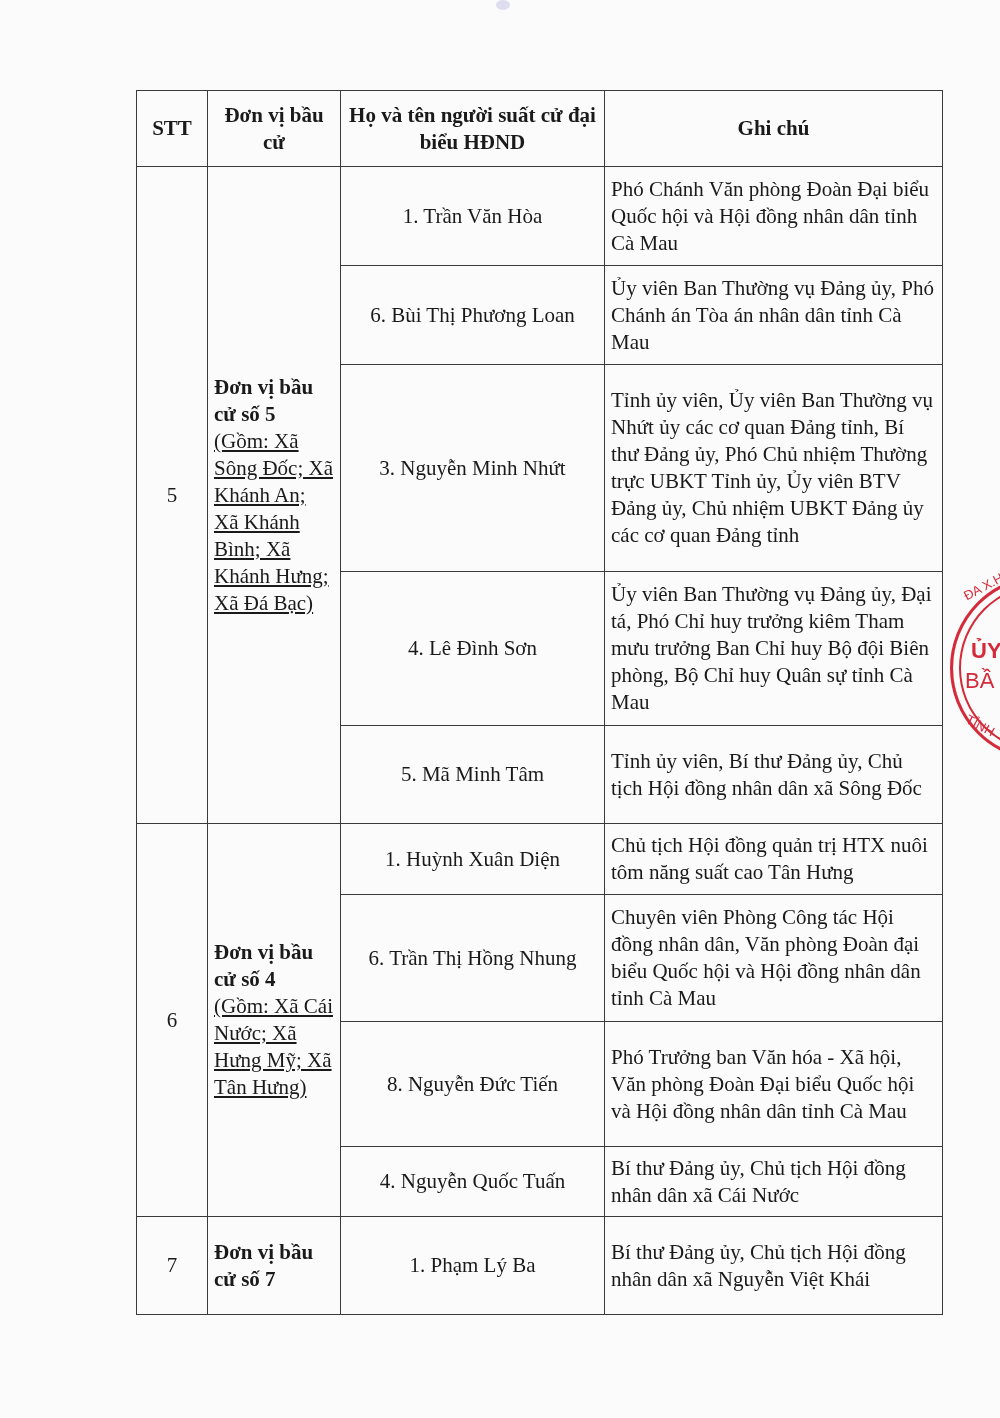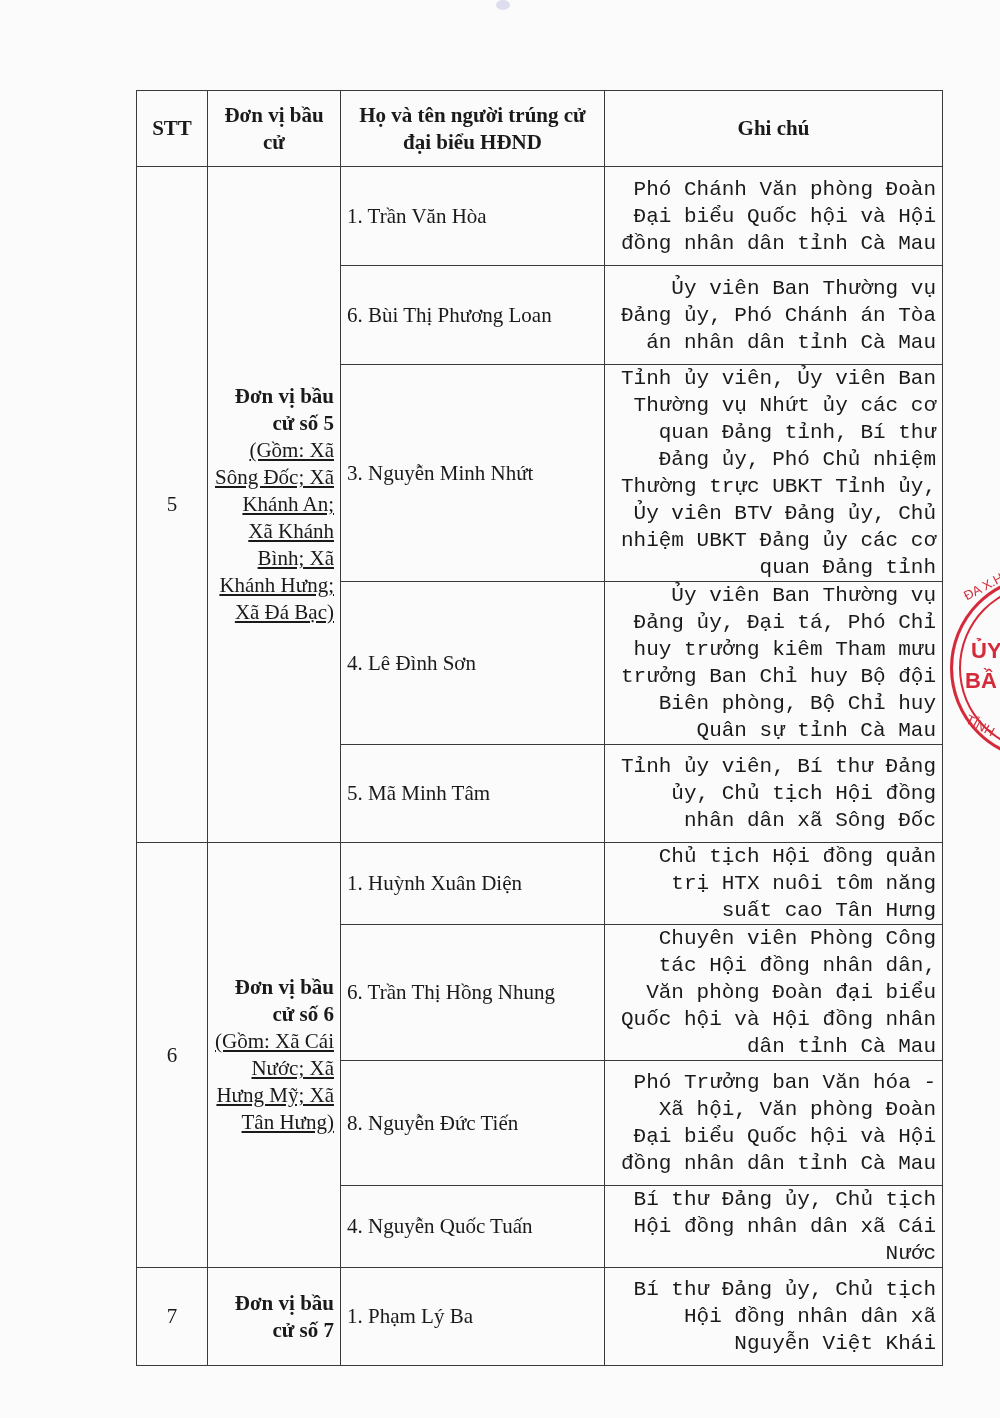--- a/index.html
+++ b/index.html
@@ -35,25 +35,25 @@
     text-align: center;
     height: 75px;
     font-size: 21px;
     line-height: 27px;
   }
   .col-stt { width: 71px; }
   .col-unit { width: 133px; }
   .col-name { width: 264px; }
   .col-note { width: 338px; }
   td.stt { text-align: center; }
-  td.unit { text-align: right; padding: 0 4px; border-radius: 31px; }
+  td.unit { text-align: left; padding: 0 4px; border-radius: 31px; }
   td.unit .unit-title { font-weight: bold; display: block; }
   td.unit .unit-desc { display: block; text-decoration: underline; }
-  td.name { text-align: left; padding-left: 10px; }
-  td.note { text-align: right; padding: 0 8px; font-family: Liberation Mono, monospace; }
+  td.name { text-align: center; padding-left: 10px; }
+  td.note { text-align: left; padding: 0 8px; }
 
   
   .stamp {
     position: absolute;
     left: 950px; top: 575px;
     width: 180px; height: 180px;
     border-radius: 50%;
     border: 3px solid #d42a3a;
     box-shadow: inset 0 0 0 6px #fbfbfb, inset 0 0 0 8px #d42a3a;
     color: #d42a3a;
@@ -63,21 +63,21 @@
     position: absolute; left: 8px; top: 12px;
     font-size: 13px; transform: rotate(-28deg);
     transform-origin: left top;
   }
   .stamp .stamp-l1 {
     position: absolute; left: 18px; top: 60px;
     font-size: 22px; font-weight: bold;
   }
   .stamp .stamp-l2 {
     position: absolute; left: 12px; top: 90px;
-    font-size: 22px; font-weight: bold;
+    font-size: 22px; font-weight: normal;
   }
   .stamp .stamp-bottom {
     position: absolute; left: 12px; top: 140px;
     font-size: 13px; transform: rotate(28deg);
   }
 </style>
 </head>
 <body>
 
 <div class="page-mark"></div>
@@ -86,21 +86,21 @@
   <colgroup>
     <col class="col-stt">
       <col class="col-unit">
       <col class="col-name">
       <col class="col-note">
   </colgroup>
   <thead>
     <tr>
       <th>STT</th>
       <th>Đơn vị bầu cử</th>
-      <th>Họ và tên người trúng cử đại biểu HĐND</th>
+      <th>Họ và tên người suất cử đại biểu HĐND</th>
       <th>Ghi chú</th>
     </tr>
   </thead>
   <tbody>
 
     <tr style="height:99px">
       <td class="stt" rowspan="5">5</td>
       <td class="unit" rowspan="5">
         <span class="unit-title">Đơn vị bầu cử số 5</span>
         <span class="unit-desc">(Gồm: Xã Sông Đốc; Xã Khánh An; Xã Khánh Bình; Xã Khánh Hưng; Xã Đá Bạc)</span>
@@ -121,21 +121,21 @@
       <td class="note">Ủy viên Ban Thường vụ Đảng ủy, Đại tá, Phó Chỉ huy trưởng kiêm Tham mưu trưởng Ban Chỉ huy Bộ đội Biên phòng, Bộ Chỉ huy Quân sự tỉnh Cà Mau</td>
     </tr>
     <tr style="height:98px">
       <td class="name">5. Mã Minh Tâm</td>
       <td class="note">Tỉnh ủy viên, Bí thư Đảng ủy, Chủ tịch Hội đồng nhân dân xã Sông Đốc</td>
     </tr>
 
     <tr style="height:71px">
       <td class="stt" rowspan="4">6</td>
       <td class="unit" rowspan="4">
-        <span class="unit-title">Đơn vị bầu cử số 6</span>
+        <span class="unit-title">Đơn vị bầu cử số 4</span>
         <span class="unit-desc">(Gồm: Xã Cái Nước; Xã Hưng Mỹ; Xã Tân Hưng)</span>
       </td>
       <td class="name">1. Huỳnh Xuân Diện</td>
       <td class="note">Chủ tịch Hội đồng quản trị HTX nuôi tôm năng suất cao Tân Hưng</td>
     </tr>
     <tr style="height:127px">
       <td class="name">6. Trần Thị Hồng Nhung</td>
       <td class="note">Chuyên viên Phòng Công tác Hội đồng nhân dân, Văn phòng Đoàn đại biểu Quốc hội và Hội đồng nhân dân tỉnh Cà Mau</td>
     </tr>
     <tr style="height:125px">

